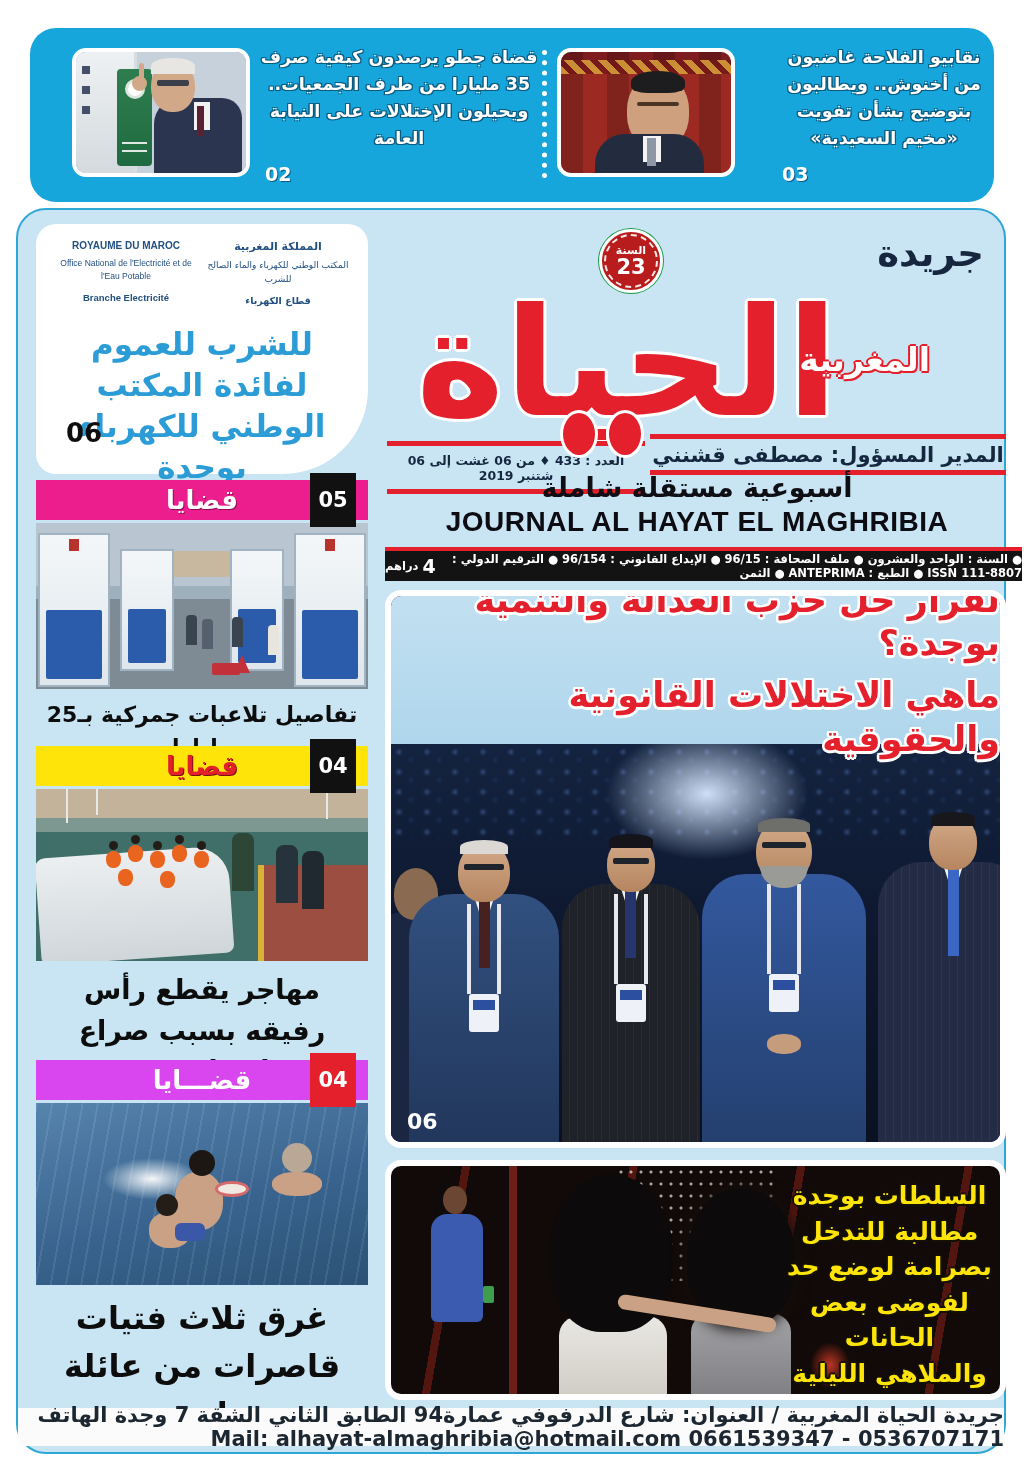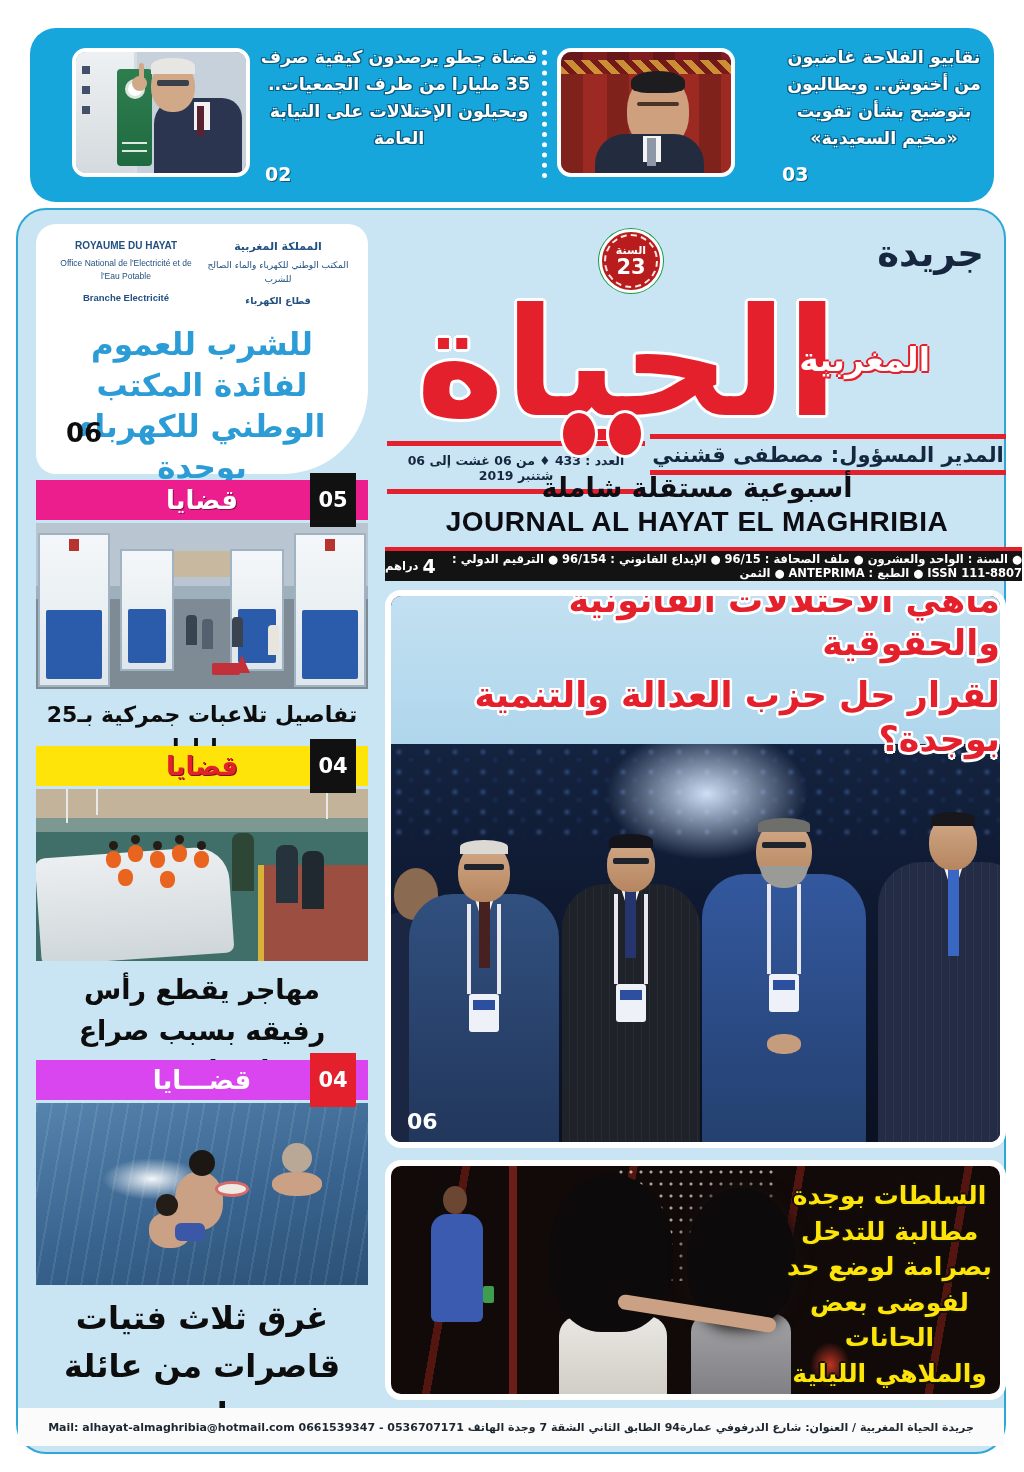--- a/index.html
+++ b/index.html
@@ -222,21 +222,21 @@
     position:absolute; right:8px; top:12px; width:205px; direction:rtl; text-align:center; z-index:5;
     font-size:25px; font-weight:900; color:#ffe40a; line-height:1.42;
     text-shadow:2px 0 0 #131005,-2px 0 0 #131005,0 2px 0 #131005,0 -2px 0 #131005,1.5px 1.5px 0 #131005,-1.5px -1.5px 0 #131005;
   }
   .ms-page, .ns-page { position:absolute; left:16px; bottom:8px; color:#fff; font-weight:900; font-size:22px; z-index:6; }
   
   .footer-bar {
     position:absolute; left:0; right:0; top:1198px; height:38px; background:#fbfbfb;
     display:flex; align-items:center; justify-content:center;
   }
-  .footer-text { font-size:11px; font-weight:600; color:#1d2731; direction:rtl; }
+  .footer-text { font-size:21px; font-weight:600; color:#1d2731; direction:rtl; }
 </style>
 </head>
 <body>
 
 <div class="top-band">
 
   <div class="teaser-photo tp1">
     <div class="jt-bg"></div>
     <div class="jt-building"></div>
     <div class="jt-win" style="top:14px"></div>
@@ -323,21 +323,21 @@
   </div>
 
   <div class="ad-box">
     <div class="ad-head">
       <div class="ad-col">
         <div class="ad-h">المملكة المغربية</div>
         <div class="ad-s">المكتب الوطني للكهرباء والماء الصالح للشرب</div>
         <div class="ad-b">قطاع الكهرباء</div>
       </div>
       <div class="ad-col ad-fr">
-        <div class="ad-h" style="font-size:10px">ROYAUME DU HAYAT</div>
+        <div class="ad-h" style="font-size:10px">ROYAUME DU MAROC</div>
         <div class="ad-s" style="font-size:8.5px">Office National de l'Electricité et de l'Eau Potable</div>
         <div class="ad-b">Branche Electricité</div>
       </div>
     </div>
     <div class="ad-title">للشرب للعموم لفائدة المكتب الوطني للكهرباء بوجدة</div>
     <div class="ad-page">06</div>
   </div>
 
   <div class="sec sec1">
     <div class="sec-bar sb1">
@@ -479,22 +479,22 @@
         <div class="fig-torso" style="width:150px;height:280px;background:repeating-linear-gradient(90deg,#232c44 0 7px,#2b3654 7px 8px)">
           <div class="fig-shirt"></div>
           <div class="fig-tie" style="background:#3a66c4;height:92px"></div>
         </div>
       </div>
 
       <div class="ms-page">06</div>
     </div>
 
     <div class="ms-head">
+      <div class="ms-line">لقرار حل حزب العدالة والتنمية بوجدة؟</div>
       <div class="ms-line">ماهي الاختلالات القانونية والحقوقية</div>
-      <div class="ms-line">لقرار حل حزب العدالة والتنمية بوجدة؟</div>
     </div>
   </div>
 
   <div class="night-story">
     <div class="ns-stripes"></div>
     <div class="ns-pole"></div>
     <div class="ns-sparkle"></div>
     <div class="nw-hairL"></div>
     <div class="nw-head"></div>
     <div class="nw-top"></div>

